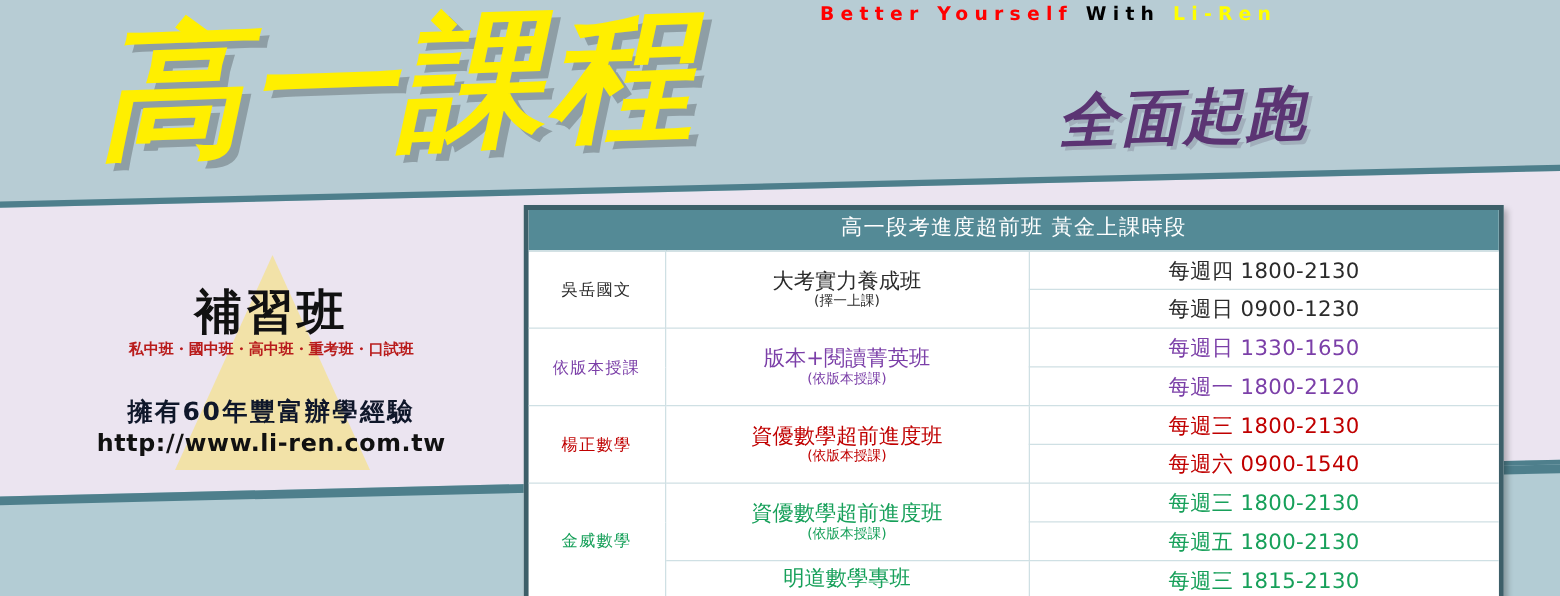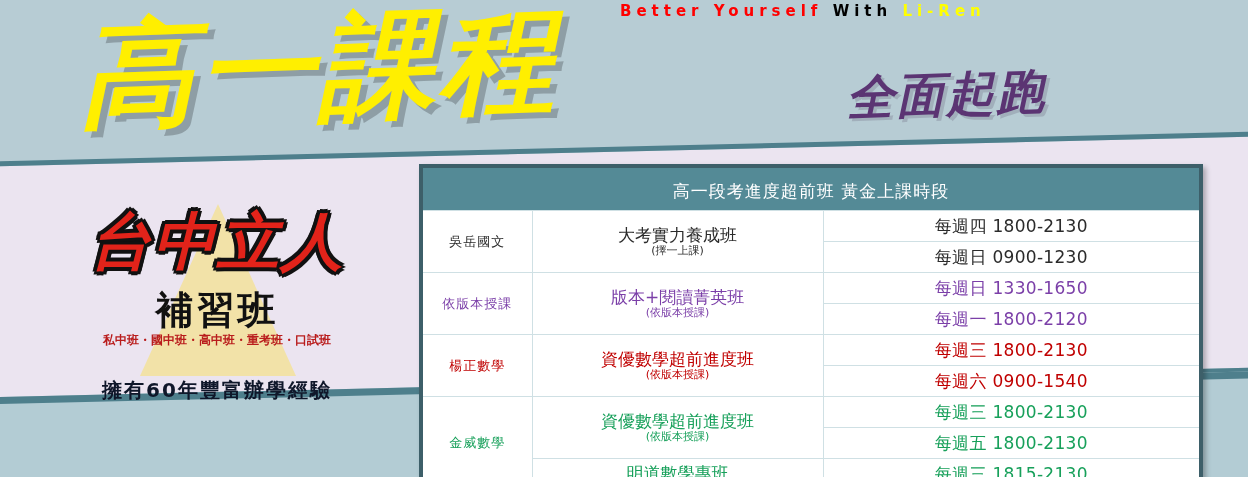--- a/index.html
+++ b/index.html
@@ -36,21 +36,21 @@
   .band-foot-right{
     position:absolute;left:1100px;top:375px;width:420px;height:300px;
     background:#b3ccd4;
     border-top:7px solid #4e7f8c;
     transform:rotate(-1.35deg);
     transform-origin:0 0;
   }
 
   
   .tagline{
-    position:absolute;top:2px;left:620px;
+    position:absolute;top:2px;left:656px;
     font-size:15px;font-weight:bold;letter-spacing:5px;
     white-space:nowrap;z-index:6;
     font-family:"DejaVu Sans","Liberation Sans",sans-serif;
   }
   .tg-red{color:#ff0000;}
   .tg-black{color:#000000;}
   .tg-yellow{color:#ffff00;}
 
   
   .headline{
@@ -113,21 +113,21 @@
     background:#ffffff;
     box-shadow:3px 3px 5px rgba(0,0,0,.28);
   }
   table.sched{border-collapse:collapse;width:100%;table-layout:fixed;background:#fff;}
   table.sched col.c-teacher{width:108px;}
   table.sched col.c-course{width:288px;}
   table.sched col.c-time{width:372px;}
   .sched th.hdr{
     background:#548a96;color:#ffffff;
     font-size:17px;font-weight:normal;letter-spacing:1px;
-    padding:12px 0 7px;text-align:center;
+    padding:2px 0 7px;text-align:center;
   }
   .sched td{
     border:1px solid #cfe0e4;
     text-align:center;
     font-size:17px;
     padding:3px 4px;
     height:24px;
     white-space:nowrap;
   }
   .sched td.teacher{font-size:13px;letter-spacing:1px;}
@@ -156,24 +156,24 @@
     <span class="tg-red">Better Yourself</span>
     <span class="tg-black">With</span>
     <span class="tg-yellow">Li-Ren</span>
   </div>
 
   <div class="headline">高一課程</div>
   <div class="subhead">全面起跑</div>
 
   <div class="logo">
     <div class="logo-sun"></div>
-    <div class="logo-main">台中立人</div>
     <div class="logo-sub">補習班</div>
     <div class="logo-streams">私中班・國中班・高中班・重考班・口試班</div>
     <div class="logo-exp">擁有60年豐富辦學經驗</div>
+    <div class="logo-url">http://www.li-ren.com.tw</div>
   </div>
 
   <div class="table-wrap">
     <table class="sched">
       <colgroup>
         <col class="c-teacher">
           <col class="c-course">
           <col class="c-time">
       </colgroup>
       <thead>

